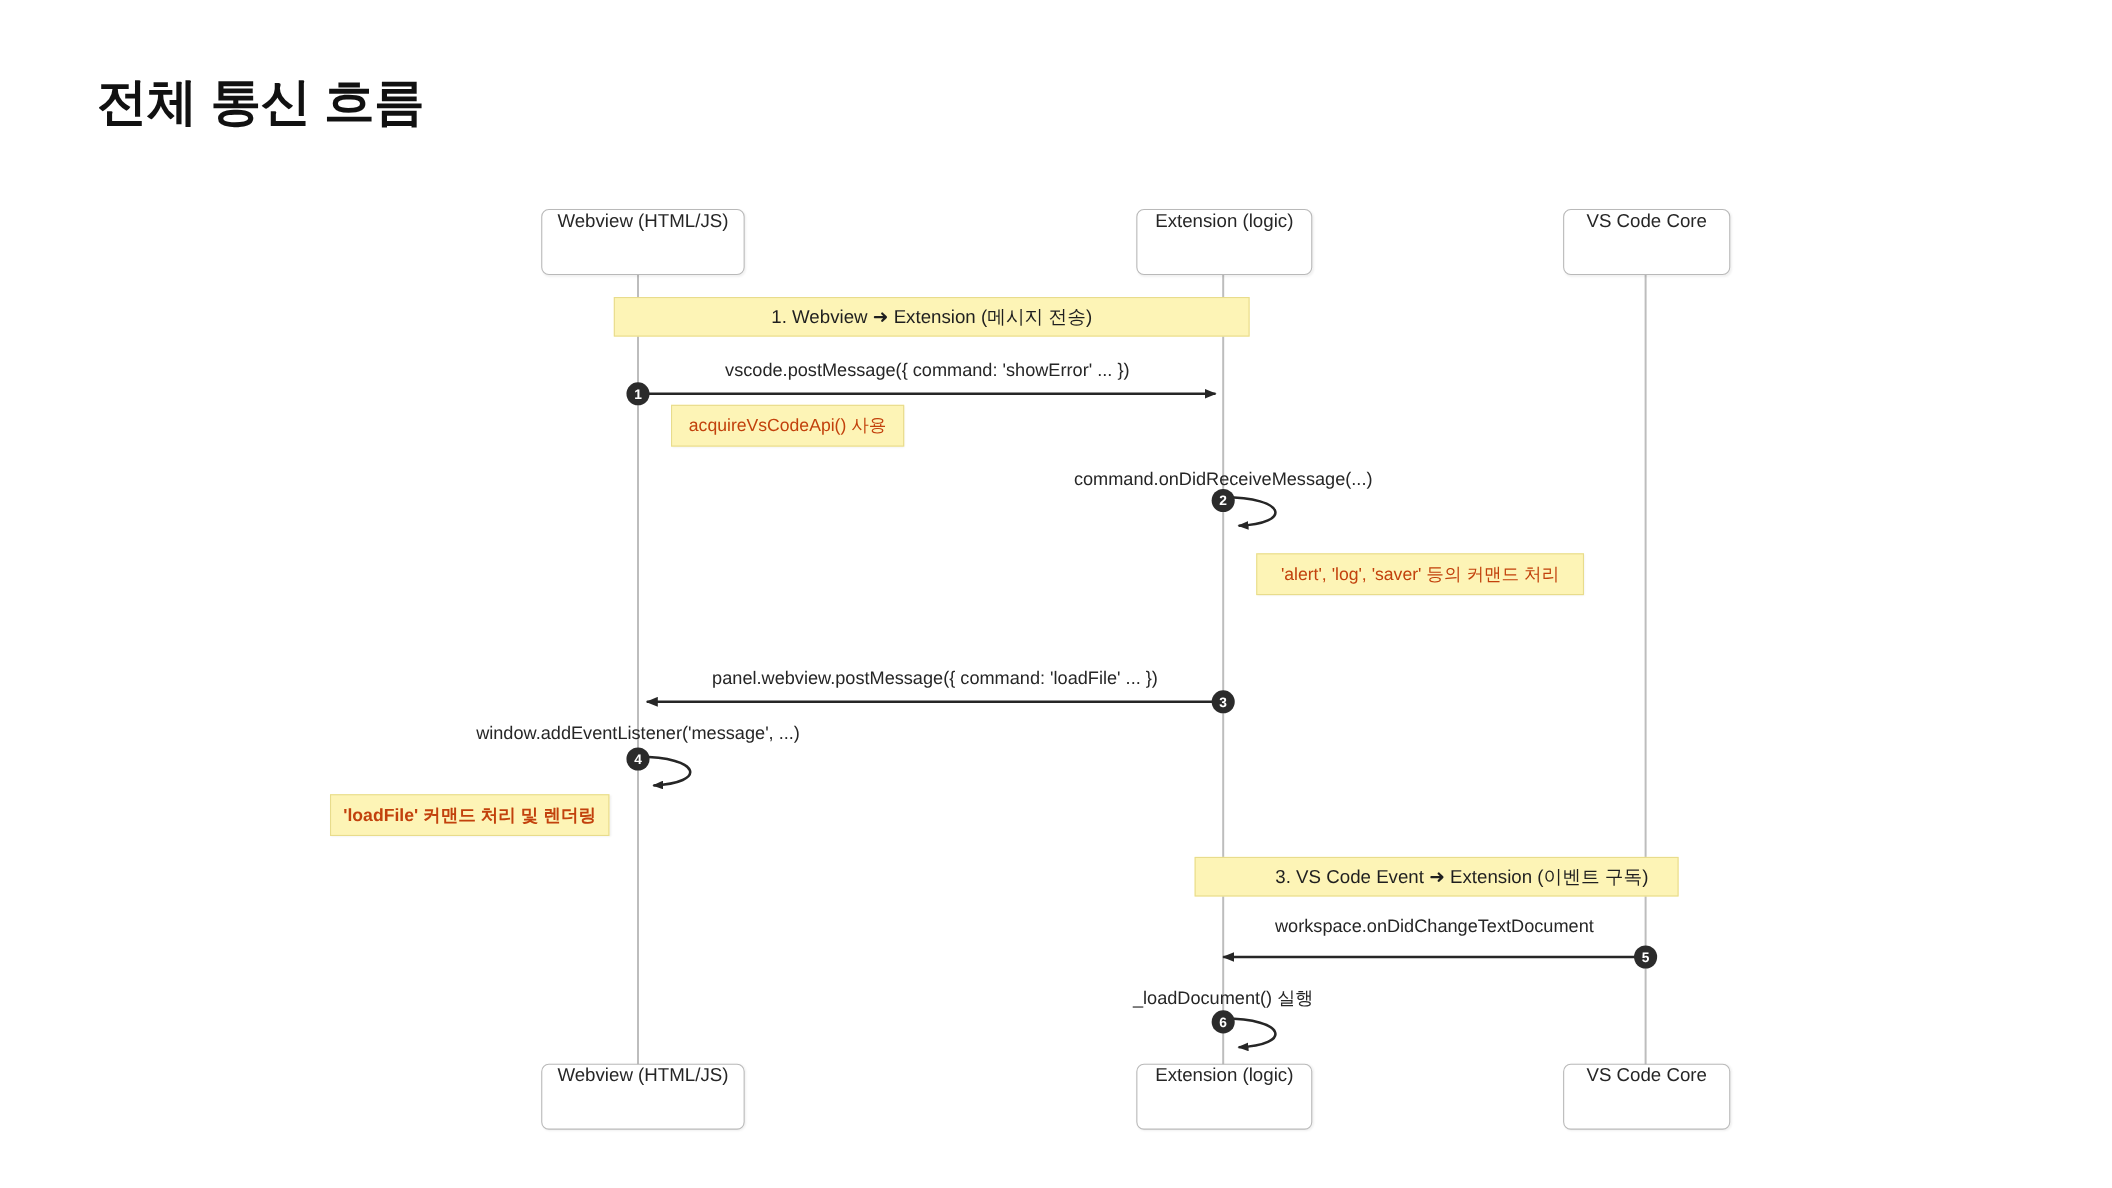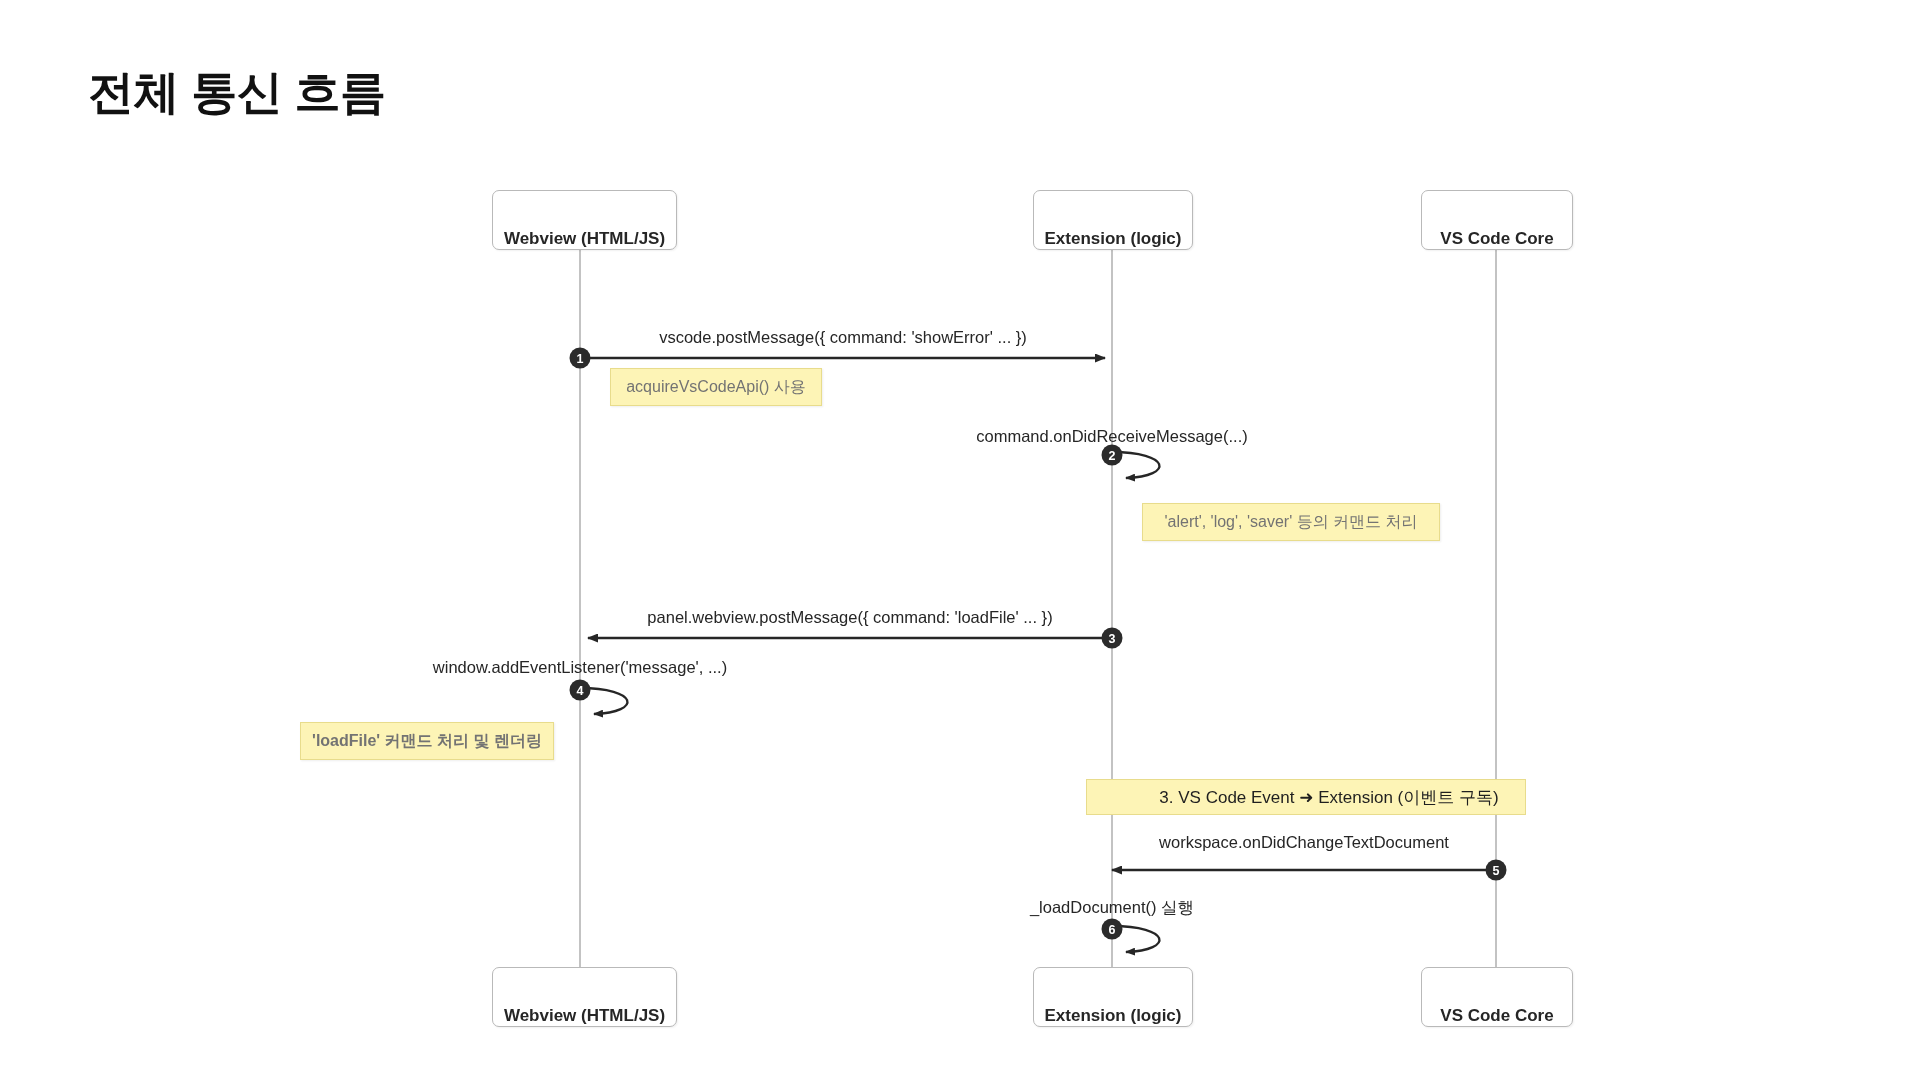--- a/index.html
+++ b/index.html
@@ -45,27 +45,26 @@
   }
 
   
   .participant {
     position: absolute;
     box-sizing: border-box;
     background: #ffffff;
     border: 1.6px solid #b9b9b9;
     border-radius: 7px;
     display: flex;
-    align-items: flex-end;
+    align-items: flex-start;
     justify-content: center;
     font-size: 17px;
     color: #262626;
     box-shadow: 1px 1px 2px rgba(0,0,0,0.06);
     white-space: nowrap;
-    font-weight: bold;
   }
 
   
   .section-bar {
     position: absolute;
     box-sizing: border-box;
     background: #fdf4b6;
     border: 1.2px solid #e8dc8c;
     display: flex;
     align-items: center;
@@ -79,21 +78,21 @@
   .note {
     position: absolute;
     box-sizing: border-box;
     background: #fdf4b6;
     border: 1.2px solid #e8dc8c;
     display: flex;
     align-items: center;
     justify-content: center;
     padding: 0 14px;
     font-size: 16px;
-    color: #737373;
+    color: #c2410c;
     white-space: nowrap;
     box-shadow: 1px 1px 2px rgba(0,0,0,0.07);
   }
 
   
   .msg-label {
     position: absolute;
     font-size: 16.5px;
     color: #262626;
     white-space: nowrap;
@@ -166,20 +165,23 @@
   <div class="participant" style="left:492px; top:967px; width:185px; height:60px;">
     <span>Webview (HTML/JS)</span>
   </div>
   <div class="participant" style="left:1033px; top:967px; width:160px; height:60px;">
     <span>Extension (logic)</span>
   </div>
   <div class="participant" style="left:1421px; top:967px; width:152px; height:60px;">
     <span>VS Code Core</span>
   </div>
 
+  <div class="section-bar" style="left:558px; top:270px; width:578px; height:36px;">
+    <span>1. Webview ➜ Extension (메시지 전송)</span>
+  </div>
 
 
   <div class="section-bar" style="left:1086px; top:779px; width:440px; height:36px;padding-left:46px;">
     <span>3. VS Code Event ➜ Extension (이벤트 구독)</span>
   </div>
 
   <div class="msg-label" style="left:843px; top:328px;">vscode.postMessage({ command: 'showError' ... })</div>
 
   <div class="msg-label" style="left:1112px; top:427px;">command.onDidReceiveMessage(...)</div>
 

